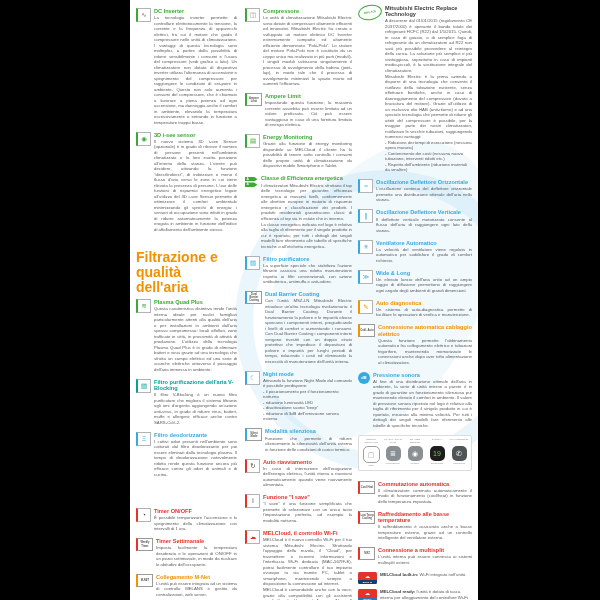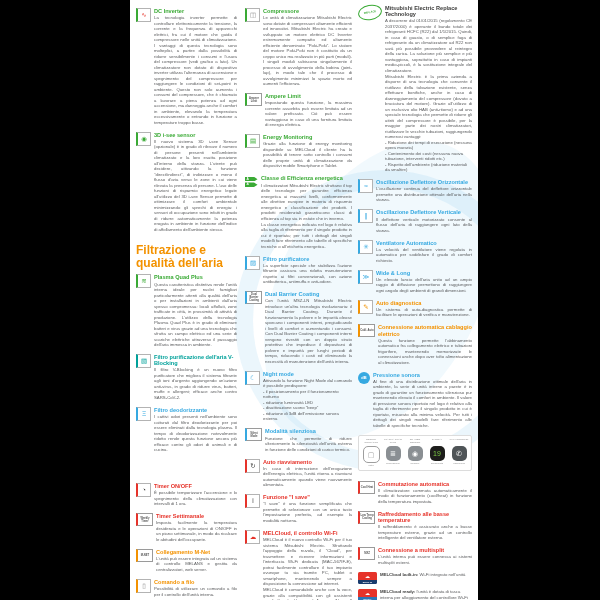--- a/index.html
+++ b/index.html
@@ -25,21 +25,21 @@
   .energy-arrow{width:11px;height:4.6px;background:#3aaa35;color:#fff;font-size:3.2px;font-weight:bold;
     line-height:4.6px;padding-left:1.5px;clip-path:polygon(0 0,72% 0,100% 50%,72% 100%,0 100%);}
   .stamp{flex:0 0 22px;height:13px;border:1.2px solid #3aaa35;border-radius:50%;
     transform:rotate(-10deg);color:#3aaa35;font-size:2.6px;font-weight:bold;text-align:center;
     line-height:13px;overflow:hidden;}
   .sound-circle{flex:0 0 12px;width:12px;height:12px;border-radius:50%;background:#36a9e1;color:#fff;
     font-size:4px;font-weight:bold;line-height:12px;text-align:center;}
   .heading{font-size:5.6px;font-weight:bold;line-height:1.1;margin-bottom:1px;}
   .body-text{font-size:4.3px;line-height:1.28;color:#595a5c;text-align:justify;margin-top:0.5px;}
   .bullet{font-size:4.3px;line-height:1.28;color:#595a5c;}
-  .sec-title{font-size:12px;font-weight:bold;color:#f39200;line-height:1.05;margin:12px 0 5px 0;}
+  .sec-title{font-size:14px;font-weight:bold;color:#f39200;line-height:1.05;margin:18px 0 5px 0;}
   .legend{border:0.6px solid #dcdcdc;border-radius:2px;padding:3px 2px 2px 2px;display:flex;gap:2px;
     margin:3px 0 10px 0;background:#fff;}
   .legend-item{flex:1;text-align:center;min-width:0;}
   .legend-top{font-size:2.5px;color:#8f8f8f;text-transform:uppercase;line-height:1.15;min-height:6px;}
   .legend-ico{width:15px;height:15px;margin:1.5px auto;border-radius:5px;font-size:7px;line-height:15px;
     text-align:center;overflow:hidden;}
   .legend-bottom{font-size:2.5px;color:#8f8f8f;line-height:1.15;}
   .badge-row{display:flex;gap:3px;margin-bottom:5.5px;align-items:flex-start;}
   .wifi-badge{flex:0 0 19px;width:19px;height:12px;border-radius:1.5px;overflow:hidden;}
   .wifi-top{height:8px;background:#e6332a;color:#fff;font-size:5px;line-height:8px;text-align:center;}

